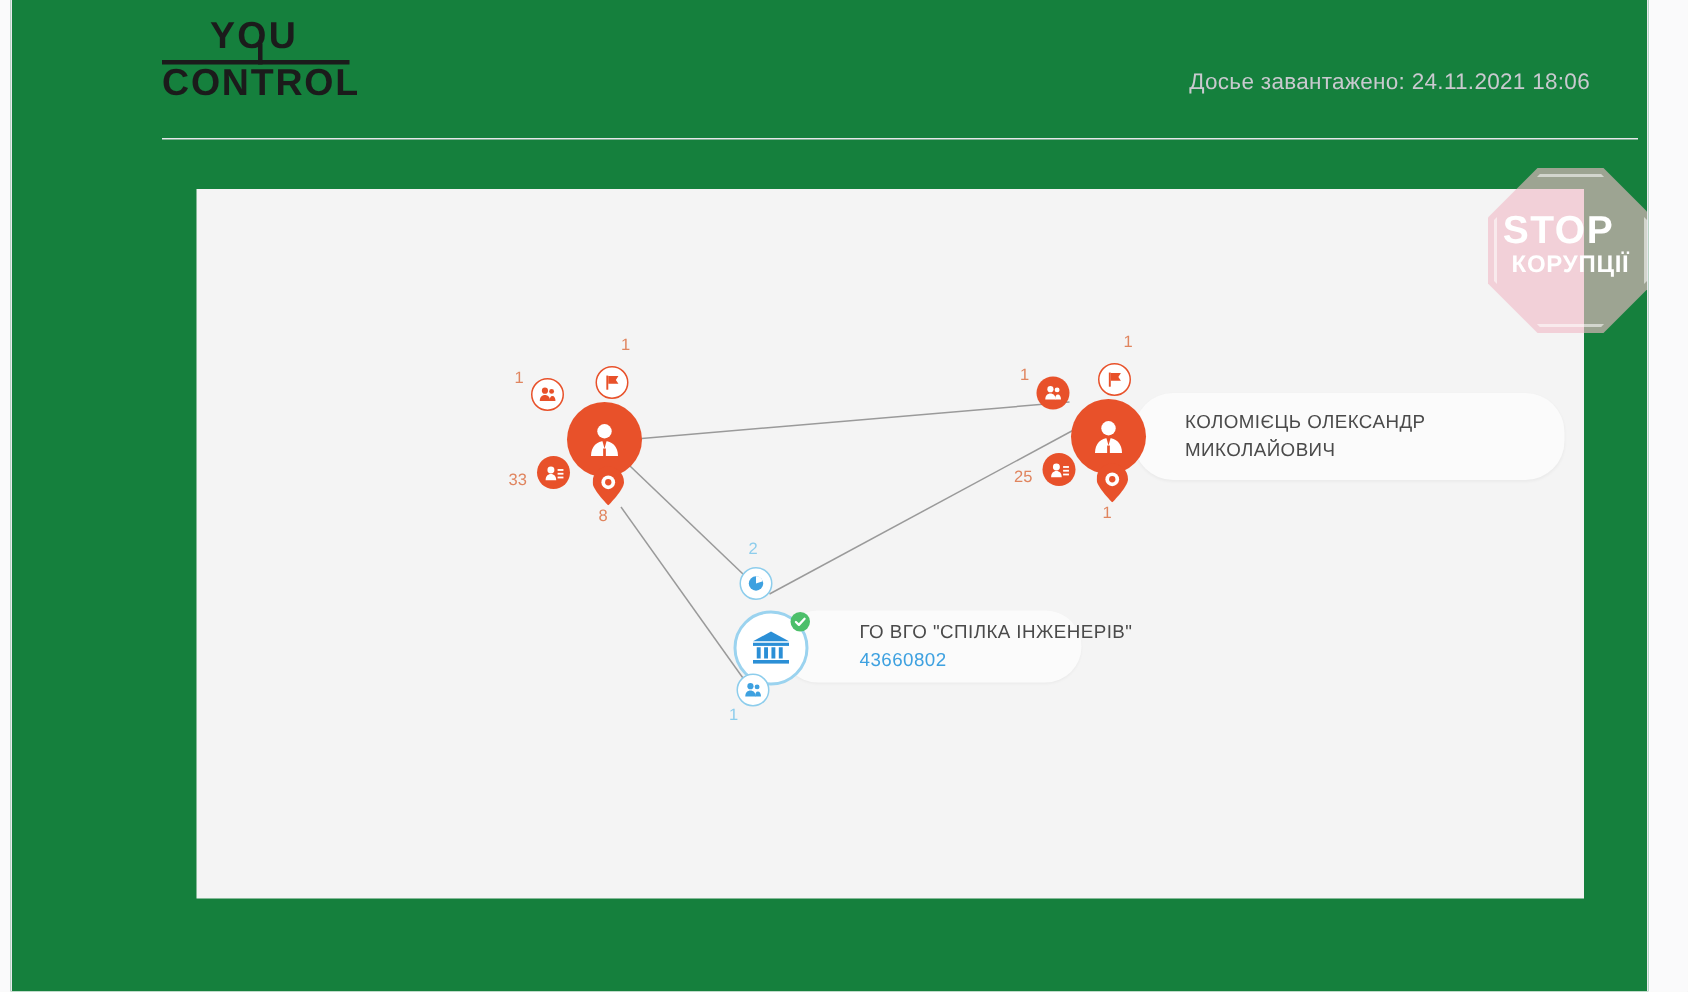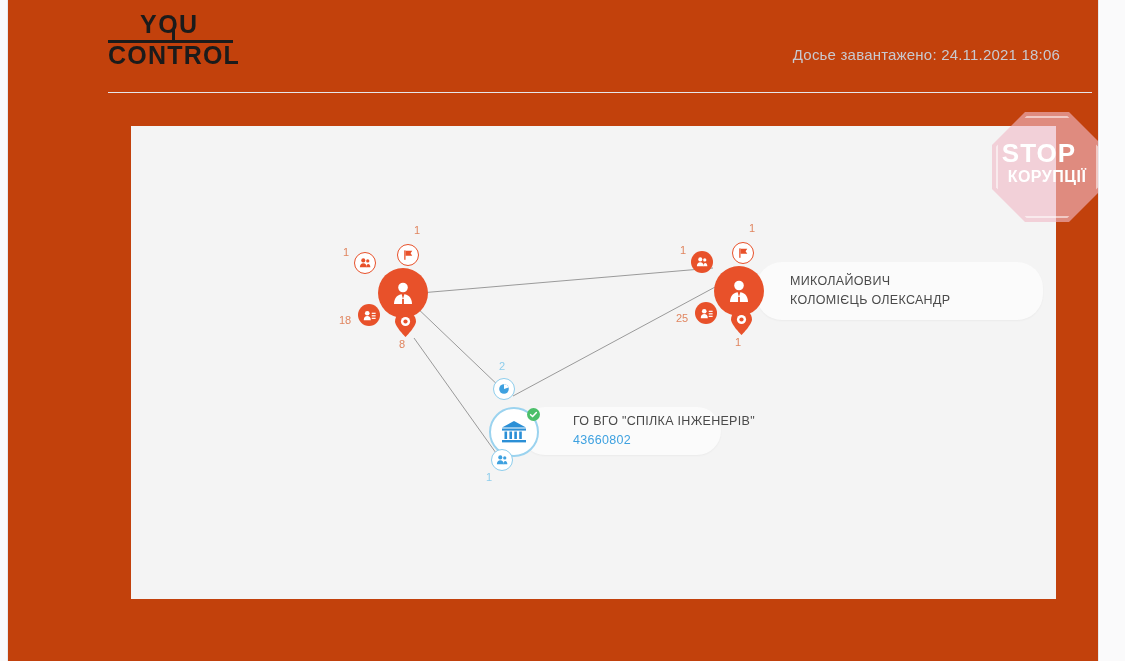--- a/index.html
+++ b/index.html
@@ -13,21 +13,21 @@
     font-family: "Liberation Sans", sans-serif;
     overflow: hidden;
     position: relative;
   }
   #page {
     position: absolute;
     left: 7px;
     top: 0;
     width: 1092px;
     height: 661px;
-    background: #c2410c;
+    background: #15803d;
     border-left: 1px solid #e9e9ee;
     border-right: 1px solid #e9e9ee;
     box-sizing: border-box;
     overflow: hidden;
   }
   #rail-left {
     position: absolute;
     left: 0;
     top: 0;
     width: 7px;
@@ -345,34 +345,34 @@
 
     <div class="badge badge-fill-orange" style="left:227px; top:178px;">
       <svg width="13" height="13" viewBox="0 0 14 14">
         <circle cx="4.6" cy="4.6" r="2.5" fill="#ffffff"></circle>
         <path d="M0.8 12 C0.8 9 2.4 7.5 4.6 7.5 C6.8 7.5 8.4 9 8.4 12 Z" fill="#ffffff"></path>
         <rect x="9.4" y="4" width="4.2" height="1.3" fill="#ffffff"></rect>
         <rect x="9.4" y="6.7" width="4.2" height="1.3" fill="#ffffff"></rect>
         <rect x="9.4" y="9.4" width="4.2" height="1.3" fill="#ffffff"></rect>
       </svg>
     </div>
-    <div class="badge-count" style="left:208px; top:188px;">18</div>
+    <div class="badge-count" style="left:208px; top:188px;">33</div>
 
     <div class="badge-pin" style="left:264px; top:185px;">
       <div class="pin-shape"></div>
       <svg width="11" height="11" viewBox="0 0 12 12" style="position:absolute;left:5px;top:5px;">
         <circle cx="6" cy="6" r="5" fill="#ffffff"></circle>
         <circle cx="6" cy="6" r="2.3" fill="#e8512a"></circle>
       </svg>
     </div>
     <div class="badge-count" style="left:268px; top:212px;">8</div>
 
     <div class="pill" style="left:625px; top:136px; width:287px; height:58px; padding-left:34px;">
+      <div class="pill-title">КОЛОМІЄЦЬ ОЛЕКСАНДР</div>
       <div class="pill-title">МИКОЛАЙОВИЧ</div>
-      <div class="pill-title">КОЛОМІЄЦЬ ОЛЕКСАНДР</div>
     </div>
 
     <div class="node-main node-person" style="left:583px; top:140px;">
       <svg width="26" height="26" viewBox="0 0 26 26">
         <circle cx="13" cy="7.5" r="4.8" fill="#ffffff"></circle>
         <path d="M4 24 C4 17.5 8.2 14 13 14 C17.8 14 22 17.5 22 24 Z" fill="#ffffff"></path>
         <path d="M11.6 14 L13 19 L14.4 14 Z" fill="#e8512a"></path>
         <rect x="12.1" y="19" width="1.8" height="5" fill="#e8512a"></rect>
       </svg>
     </div>

